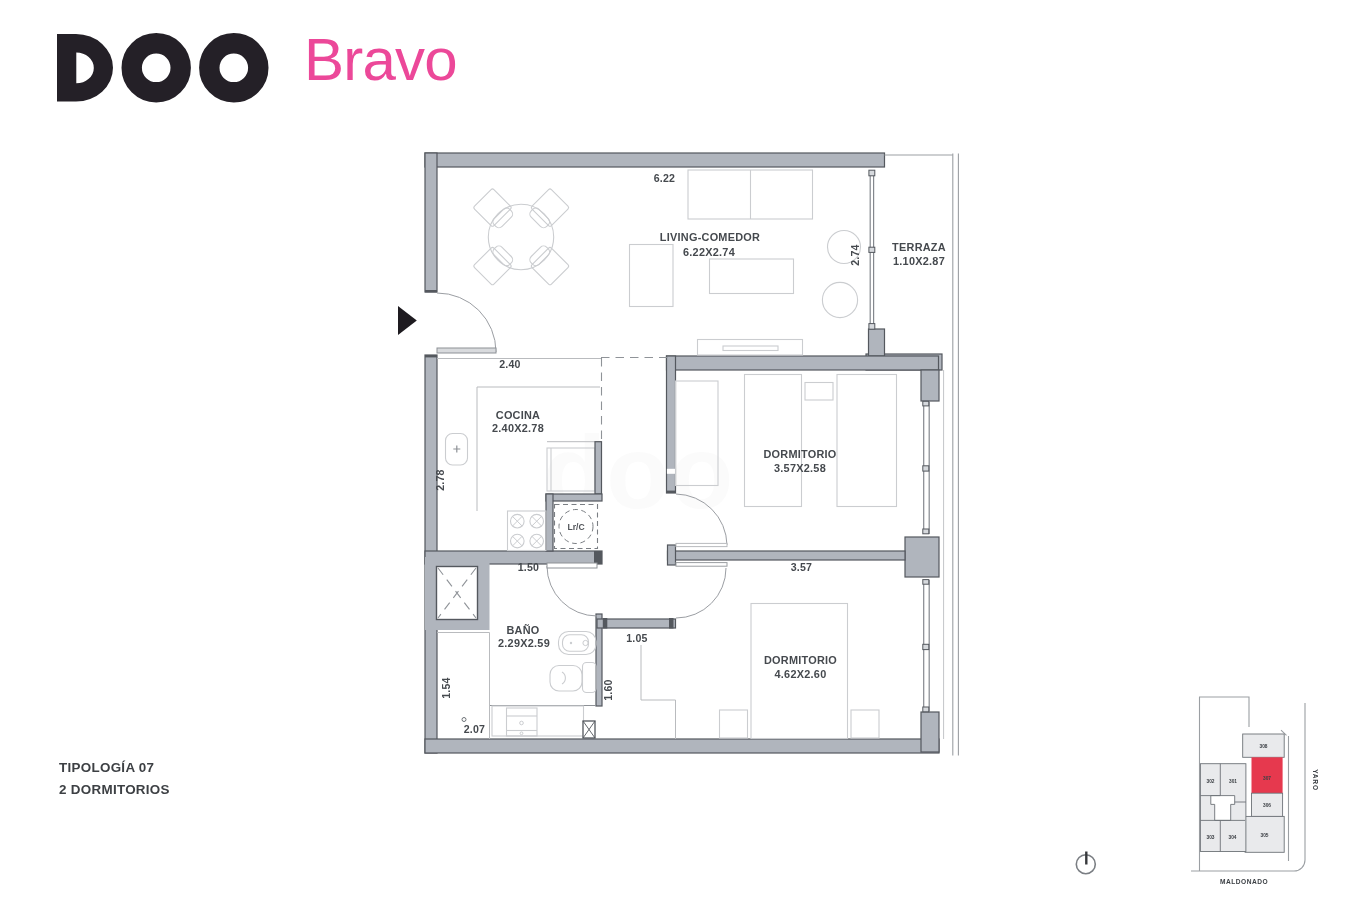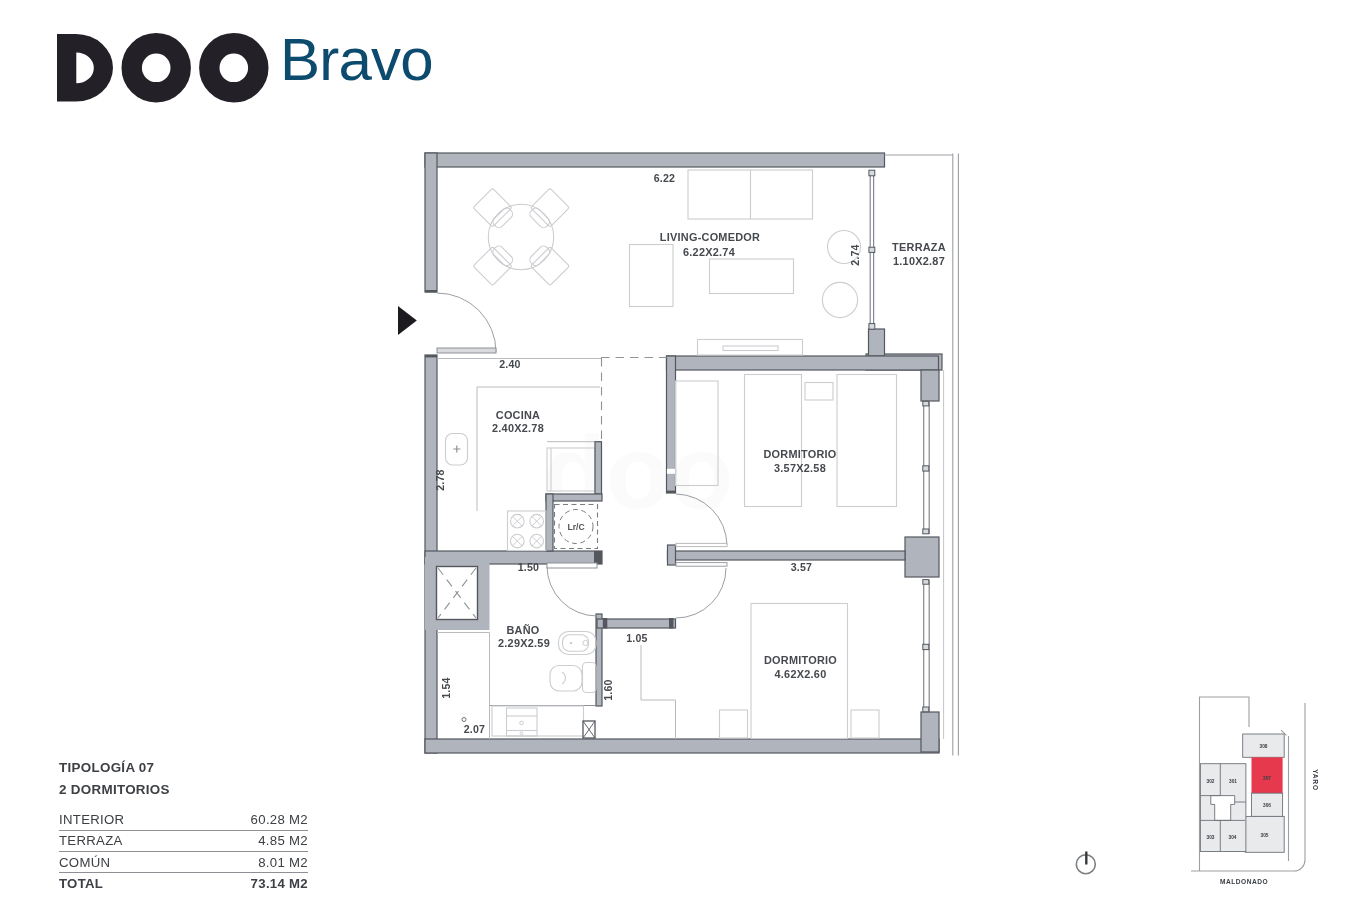--- a/index.html
+++ b/index.html
@@ -19,49 +19,25 @@
 
 <svg class="abs" style="left:0;top:0" width="300" height="120" viewBox="0 0 300 120">
 
   <path d="M57,34 h19 a37,33.8 0 0 1 0,67.6 h-19 z M76.3,52.5 a17.5,15.4 0 0 1 0,30.8 z" fill="#242027" fill-rule="evenodd"></path>
 
   <circle cx="156.2" cy="67.8" r="24.5" fill="none" stroke="#242027" stroke-width="20.4"></circle>
 
   <circle cx="233.8" cy="67.8" r="24.5" fill="none" stroke="#242027" stroke-width="20.4"></circle>
 </svg>
 
-<div class="abs" style="left:280px;top:29.5px;font-size:60px;line-height:1;color:#0c4a6e;letter-spacing:-0.8px;">Bravo</div>
+<div class="abs" style="left:304px;top:29.5px;font-size:60px;line-height:1;color:#ec4899;letter-spacing:-0.8px;">Bravo</div>
 
 <div id="areatable">
 
   <div class="hdr">TIPOLOGÍA 07<br>2 DORMITORIOS</div>
-  <table>
-
-    <tbody>
-        <tr class="l">
-          <td>INTERIOR</td>
-          <td class="v">60.28 M2</td>
-        </tr>
-
-    <tr class="l">
-          <td>TERRAZA</td>
-          <td class="v">4.85 M2</td>
-        </tr>
-
-    <tr class="l">
-          <td>COMÚN</td>
-          <td class="v">8.01 M2</td>
-        </tr>
-
-    <tr class="b">
-          <td>TOTAL</td>
-          <td class="v">73.14 M2</td>
-        </tr>
-  </tbody>
-    </table>
 </div>
 
 <svg id="plan" class="abs" style="left:0;top:0" width="1365" height="908" viewBox="0 0 1365 908">
 <defs>
 <style>
   .wall{fill:#b0b5bd;stroke:#54585e;stroke-width:1.2;}
   .walln{fill:#b0b5bd;}
   .cap{fill:#54585e;}
   .furn{fill:none;stroke:#cbcdd0;stroke-width:1.1;}
   .furnw{fill:#ffffff;stroke:#cbcdd0;stroke-width:1.1;}

